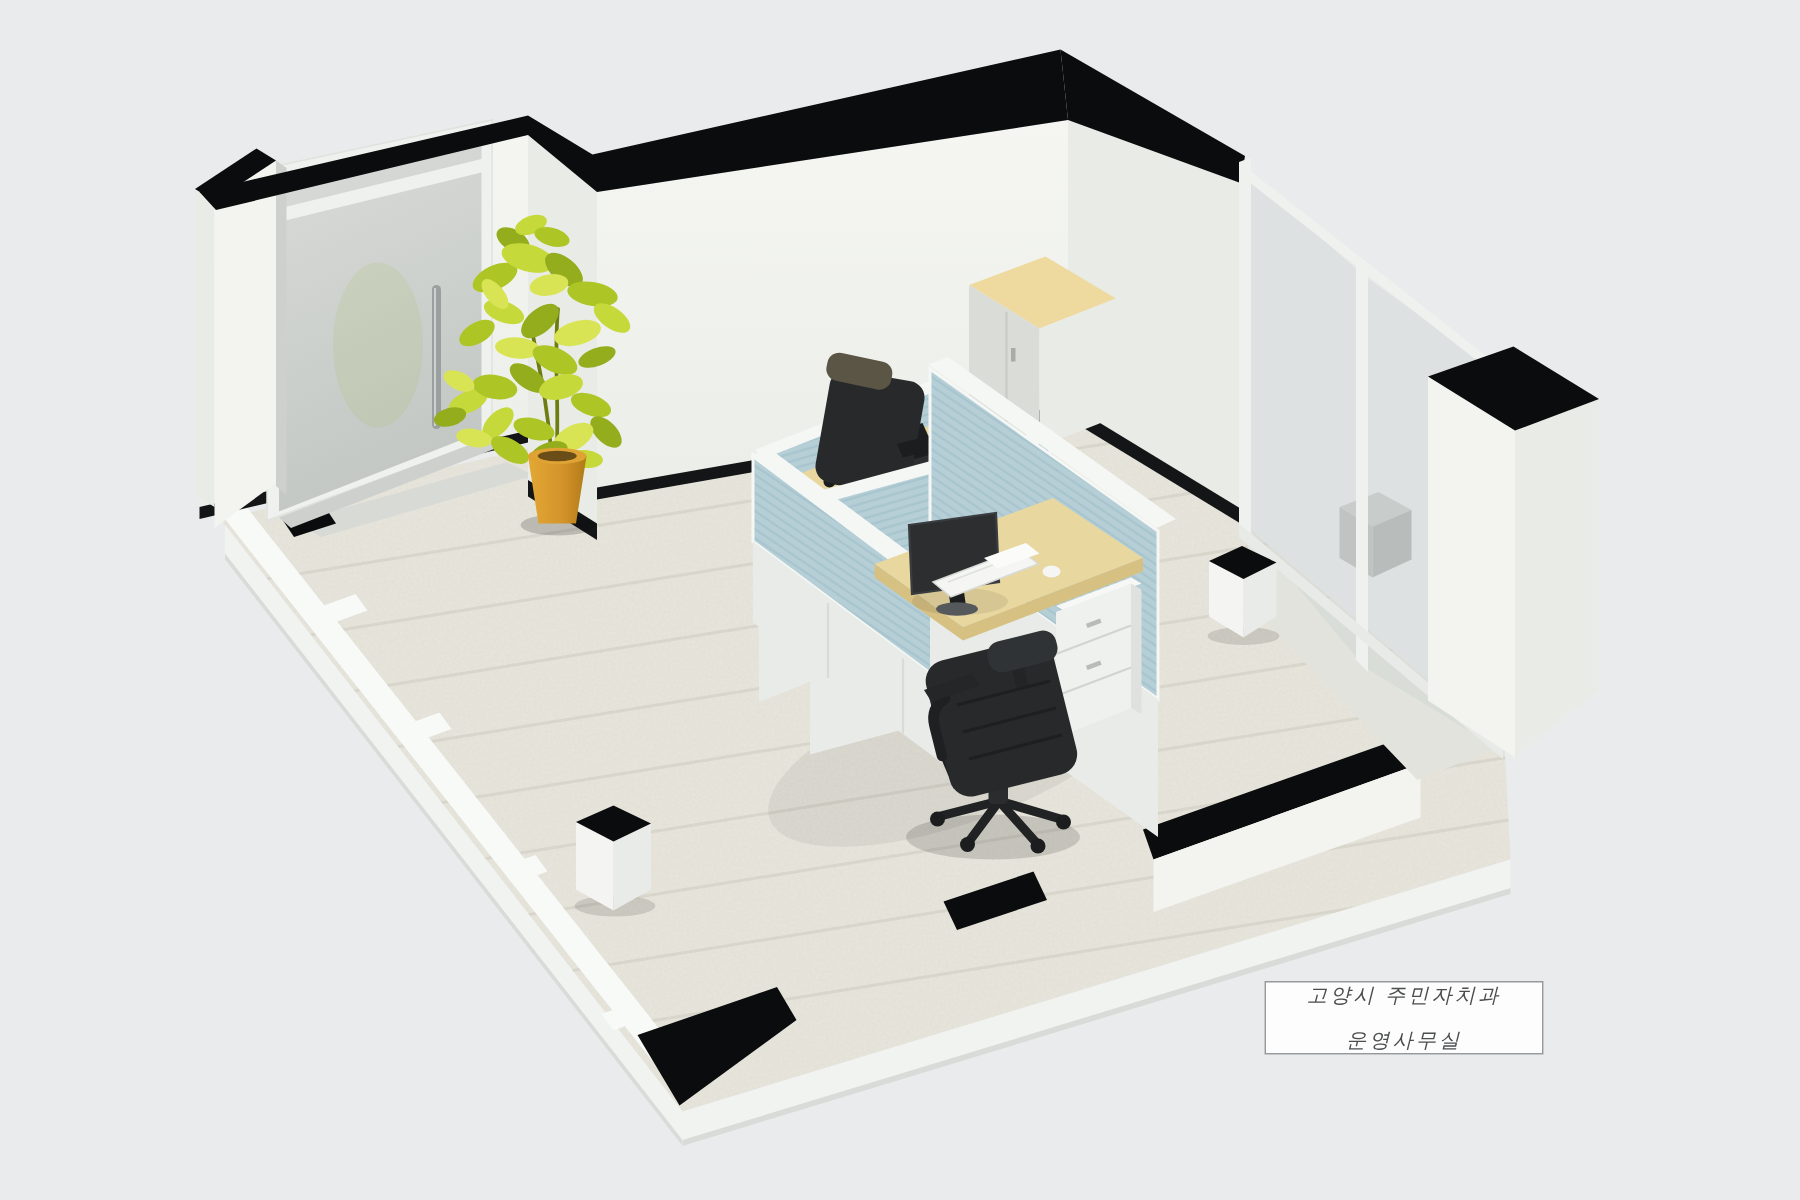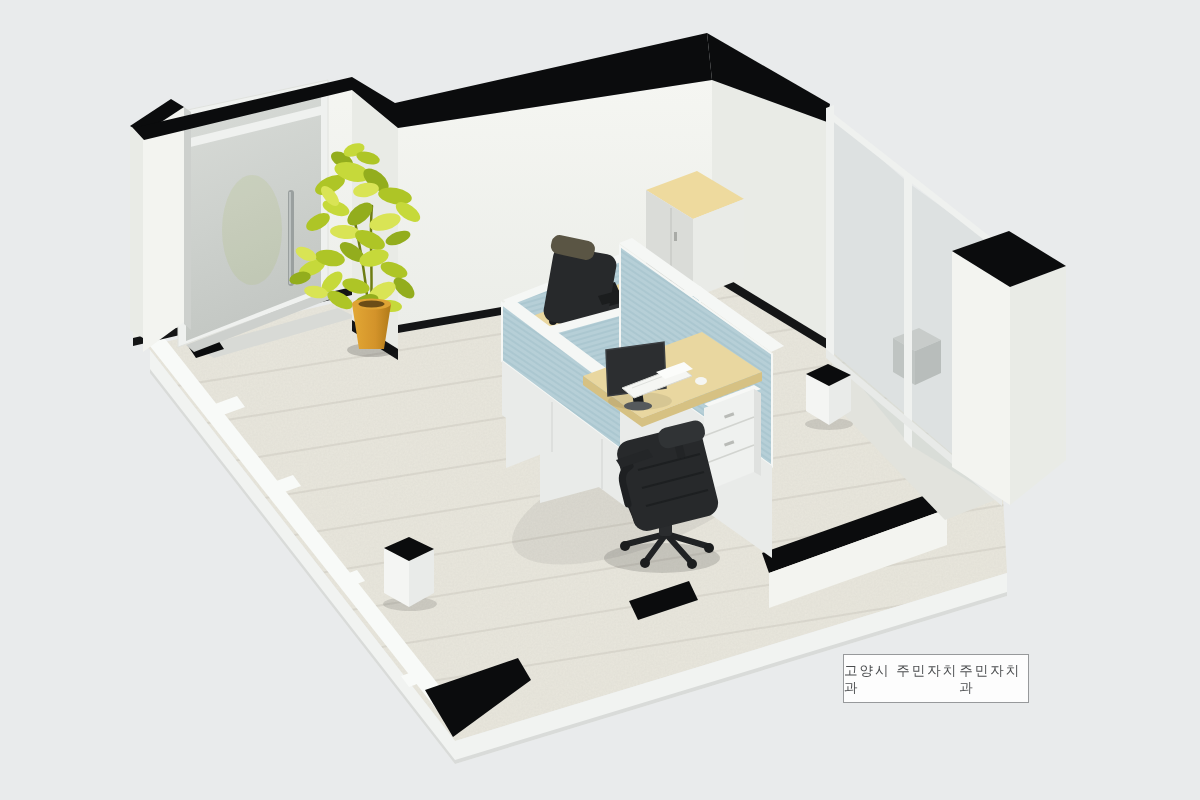--- a/index.html
+++ b/index.html
@@ -41,22 +41,22 @@
   .f-lc{fill:var(--leaf-c,#93ad1d);}
   .f-ld{fill:var(--leaf-d,#d9e455);}
   .s-stem{stroke:var(--stem,#6e7d12);stroke-width:2.5;fill:none;stroke-linecap:round;}
   .s-hatch{stroke:var(--partition-blue-line,#a6c4cd);}
   .hatchbase{fill:var(--partition-blue,#b6cfd7);}
   .plank{stroke:var(--plank,#a8a69a);stroke-opacity:.22;stroke-width:2;}
   .pframe{stroke:var(--partition-cap,#f5f7f5);stroke-width:2;}
 
   .room-label{position:absolute;left:843px;top:654px;width:184px;height:47px;
     background:var(--label-bg,#fdfdfd);border:1px solid var(--label-border,#97999b);
-    display:flex;flex-direction:row;align-items:center;justify-content:flex-start;
-    font-size:13.5px;letter-spacing:2px;line-height:17px;color:var(--label-text,#4b4d4f);}
+    display:flex;flex-direction:column;align-items:center;justify-content:space-between;
+    font-size:13.5px;letter-spacing:2px;line-height:17px;color:var(--label-text,#4b4d4f);font-style:italic;}
 </style>
 </head>
 <body>
 
 <div class="stage">
 <svg width="1200" height="800" viewBox="0 0 1200 800">
   <defs>
     <filter id="speckle" x="-5%" y="-5%" width="110%" height="110%">
       <feTurbulence type="fractalNoise" baseFrequency="0.55" numOctaves="2" seed="7" result="n"></feTurbulence>
       <feColorMatrix in="n" type="matrix" values="0 0 0 0 0.52  0 0 0 0 0.51  0 0 0 0 0.47  0 0 0 0.55 0" result="nc"></feColorMatrix>
@@ -358,15 +358,15 @@
   <g>
     <ellipse cx="829" cy="424" rx="24" ry="6" fill="#000" opacity="0.12"></ellipse>
     <path fill="#f4f5f3" d="M806,374 L829,386 L829,425 L806,411 Z"></path>
     <path fill="#e9ebe9" d="M829,386 L851,375 L851,411 L829,425 Z"></path>
     <path class="f-black" d="M806,374 L828,364 L851,375 L829,386 Z"></path>
   </g>
 </svg>
 
 <div class="room-label">
   <span>고양시 주민자치과</span>
-  <span>주민자치과</span>
+  <span>운영사무실</span>
 </div>
 </div>
 
 </body></html>

